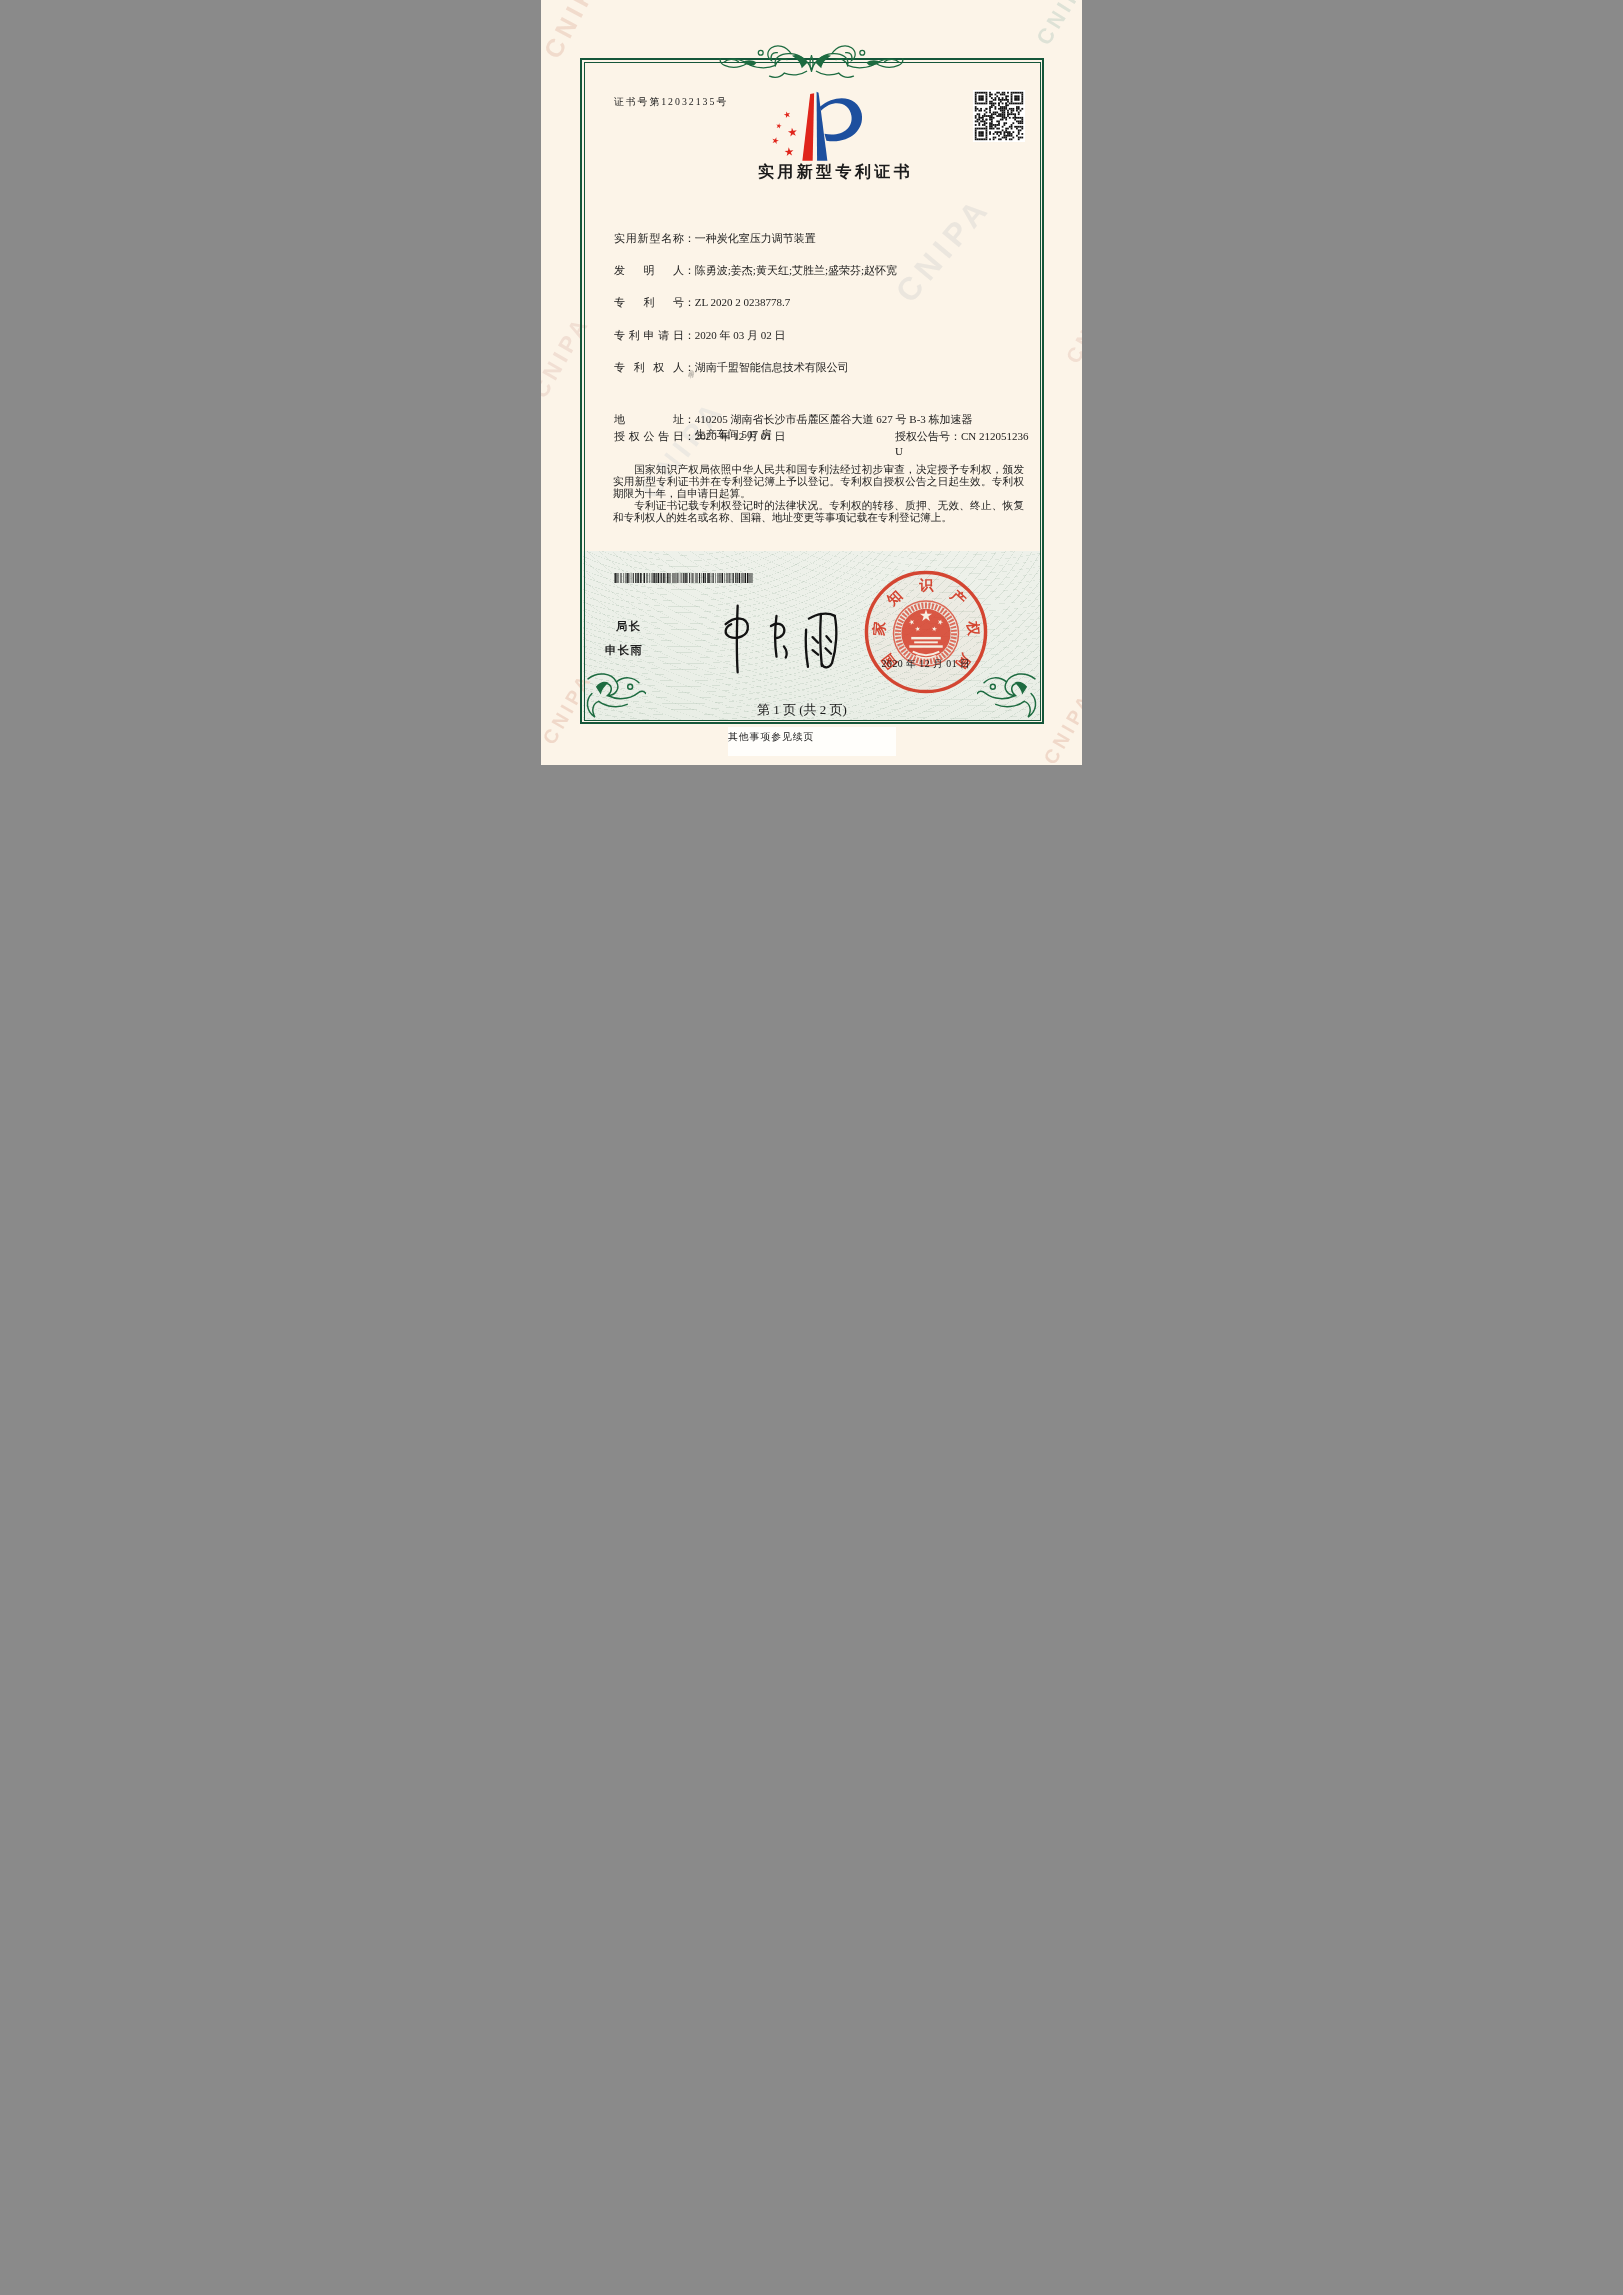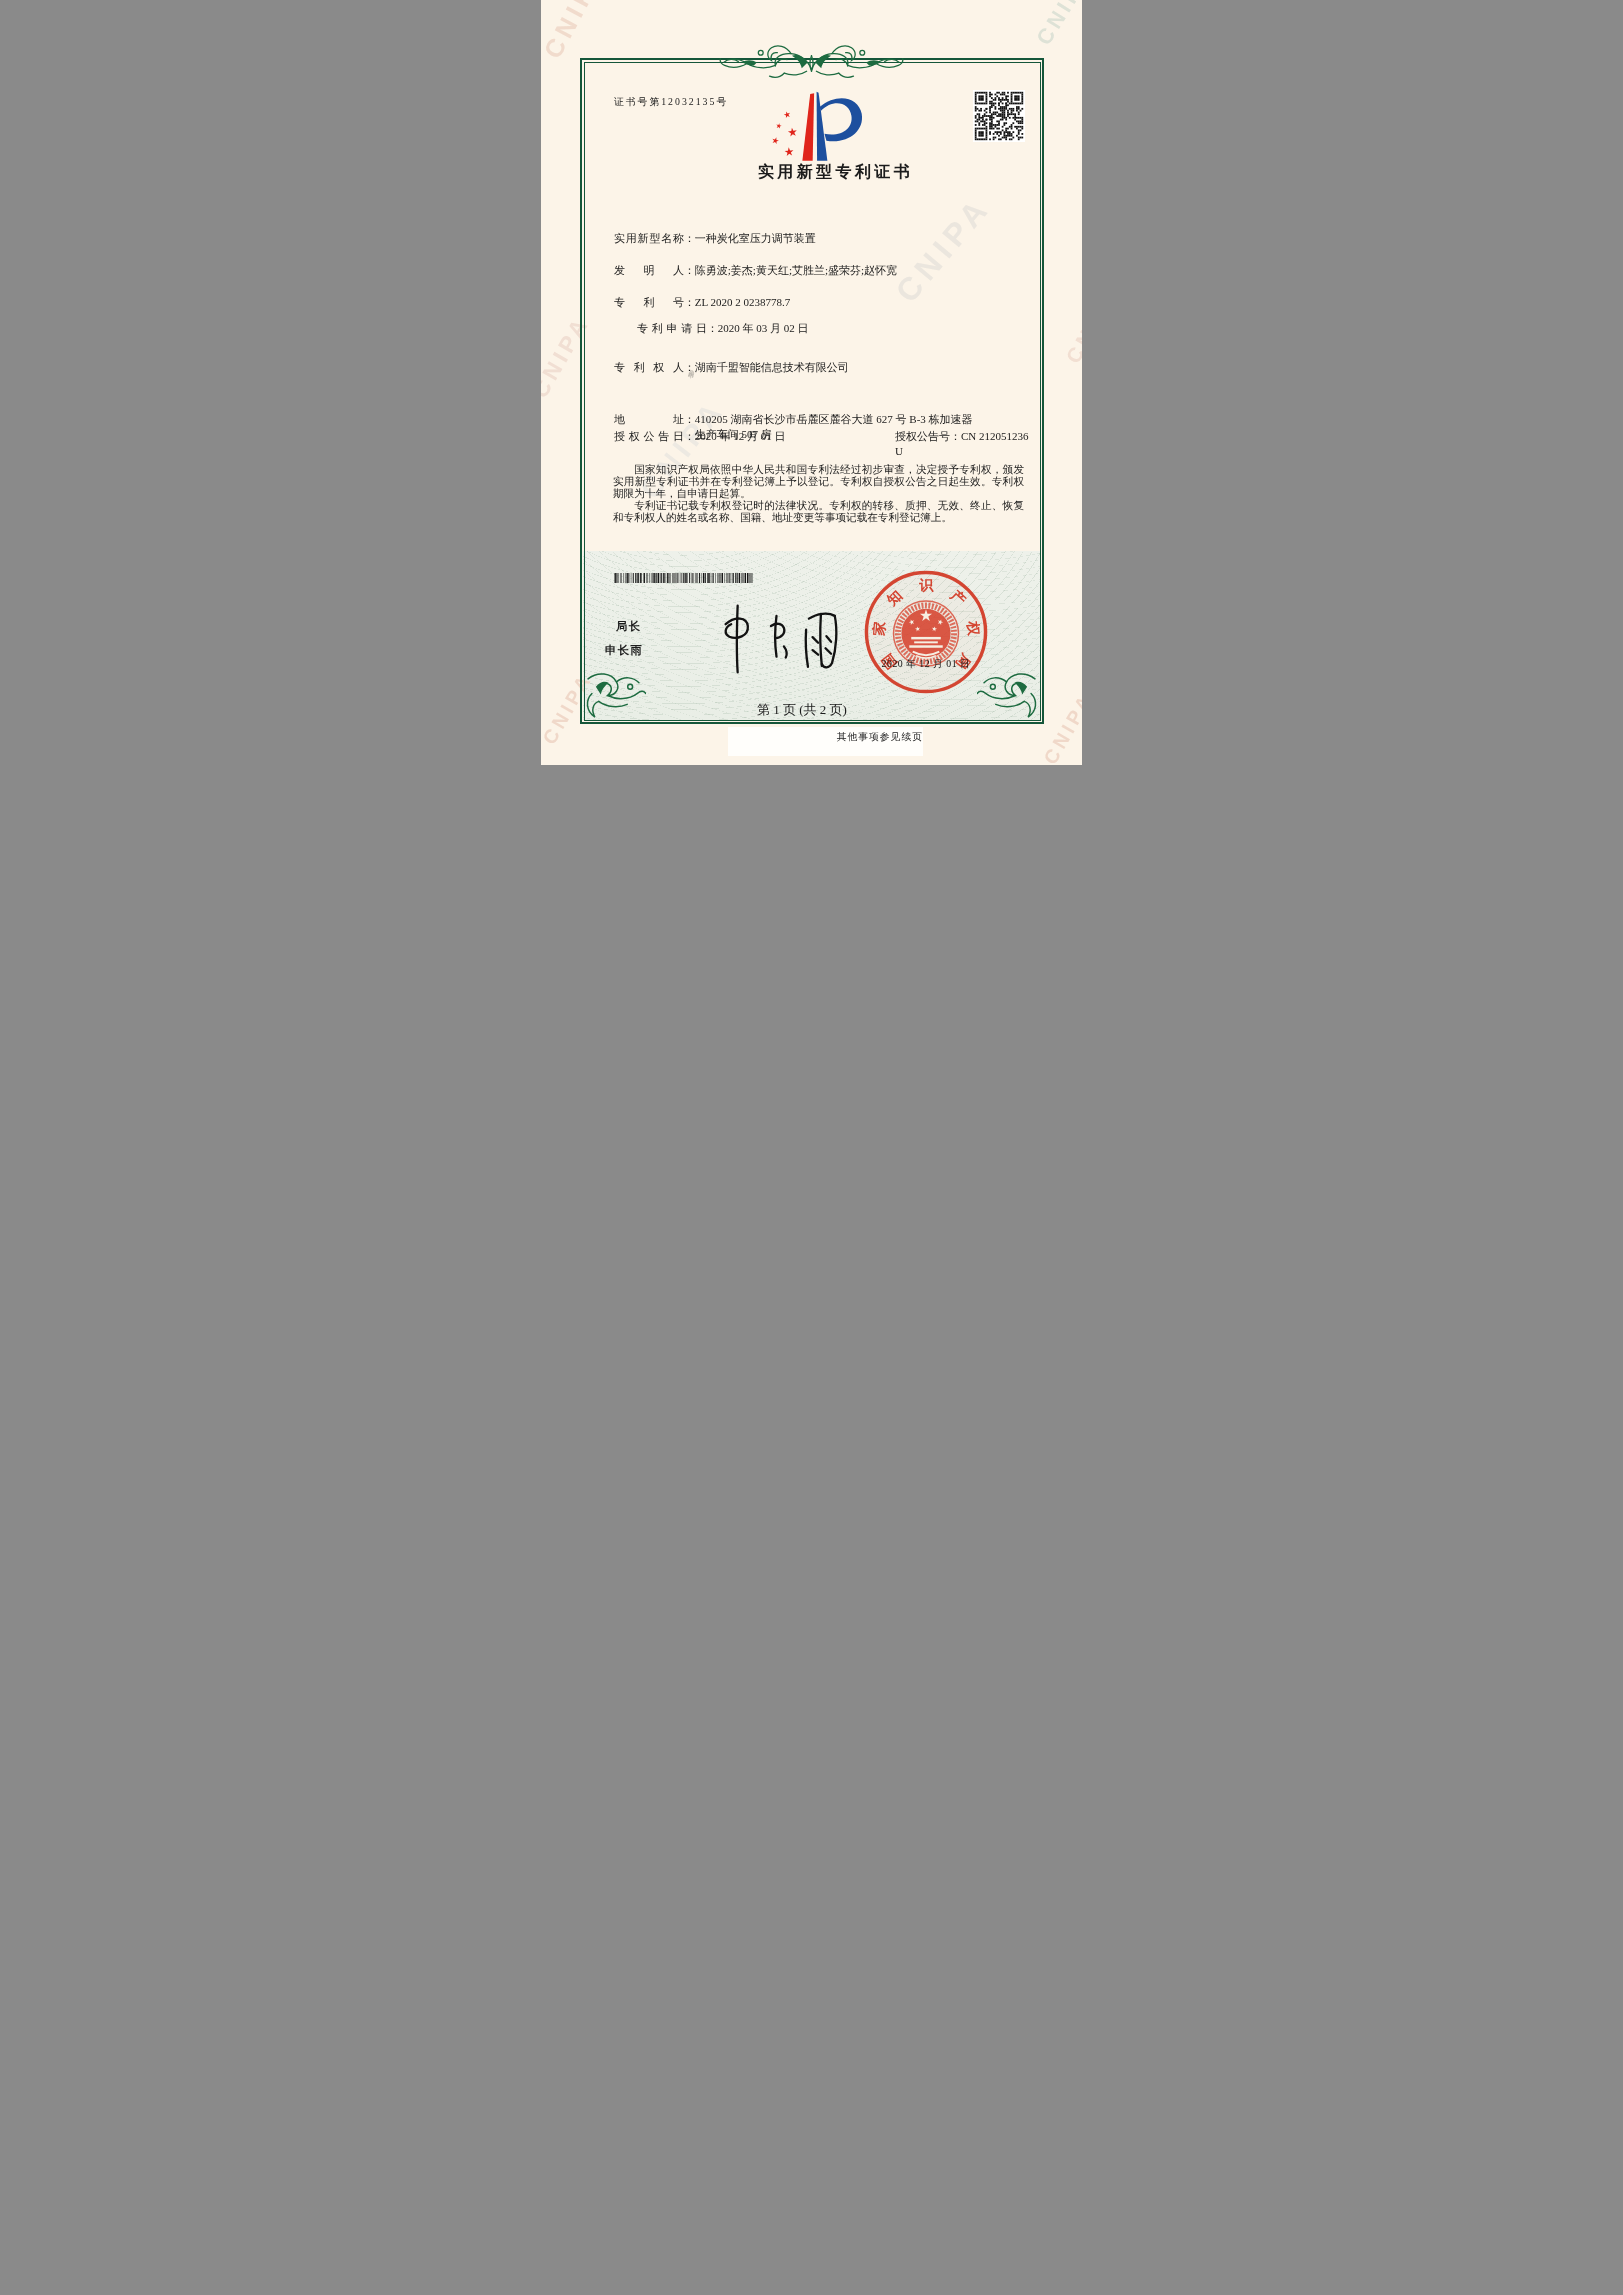--- a/index.html
+++ b/index.html
@@ -61,21 +61,21 @@
   .officer-name{position:absolute;left:64px;top:643px;font-size:11.3px;font-weight:bold;
       font-family:"Liberation Sans","DejaVu Sans",sans-serif;letter-spacing:1.5px;z-index:4;}
   .signature{position:absolute;left:162px;top:602px;width:147px;height:74px;z-index:4;}
   .seal{position:absolute;left:321px;top:568px;width:128px;height:128px;z-index:5;opacity:.92;}
   .seal-ring-char{position:absolute;left:57px;top:57px;width:14.7px;height:14.7px;
       font-size:14.2px;font-weight:bold;color:#d23722;text-align:center;line-height:14.7px;}
   .seal-date{position:absolute;left:332px;top:658px;width:106px;text-align:center;
       font-size:9.8px;letter-spacing:0.5px;color:#111;z-index:6;}
   .page-num{position:absolute;left:0;width:522px;top:701px;text-align:center;font-size:13px;z-index:4;}
   .cont-band{position:absolute;left:187px;top:727px;width:168px;height:28.5px;background:#fffefb;
-      z-index:4;text-align:right;padding-left:27px;}
+      z-index:4;text-align:left;}
   .cont-note{margin-top:3.9px;font-size:9.8px;letter-spacing:1px;}
 </style>
 </head>
 <body>
 
 <div class="page">
 
   <div class="waves"></div>
 
   <div class="wm wm-1">CNIPA</div>
@@ -512,21 +512,21 @@
         <rect x="21" y="27" width="1" height="1" fill="#111"></rect>
         <rect x="25" y="27" width="1" height="1" fill="#111"></rect>
       </svg></div>
 
   <div class="doc-title">实用新型专利证书</div>
 
   <div id="fields">
       <div class="row" style="top: 231px;"><span class="lbl">实用新型名称</span><span class="cln">：</span><span class="val">一种炭化室压力调节装置</span></div>
       <div class="row" style="top: 263px;"><span class="lbl">发明人</span><span class="cln">：</span><span class="val">陈勇波;姜杰;黄天红;艾胜兰;盛荣芬;赵怀宽</span></div>
       <div class="row" style="top: 295px;"><span class="lbl">专利号</span><span class="cln">：</span><span class="val">ZL 2020 2 0238778.7</span></div>
-      <div class="row" style="top: 321px; margin-left: 23px;"><span class="lbl">专利申请日</span><span class="cln">：</span><span class="val">2020 年 03 月 02 日</span></div>
+      <div class="row" style="top: 328px;"><span class="lbl">专利申请日</span><span class="cln">：</span><span class="val">2020 年 03 月 02 日</span></div>
       <div class="row" style="top: 360px;"><span class="lbl">专利权人</span><span class="cln">：</span><span class="val">湖南千盟智能信息技术有限公司</span></div>
       <div class="row" style="top: 412px;"><span class="lbl">地址</span><span class="cln">：</span><span class="val">410205  湖南省长沙市岳麓区麓谷大道 627 号 B-3 栋加速器
 生产车间 507 房</span></div>
     </div>
 
   <div class="row" style="top:429px;">
     <span class="lbl">授权公告日</span><span class="cln">：</span><span class="val">2020 年 12 月 01 日</span>
     <span class="grant2">
       <span>授权公告号</span><span>：</span><span>CN 212051236 U</span>
     </span>

